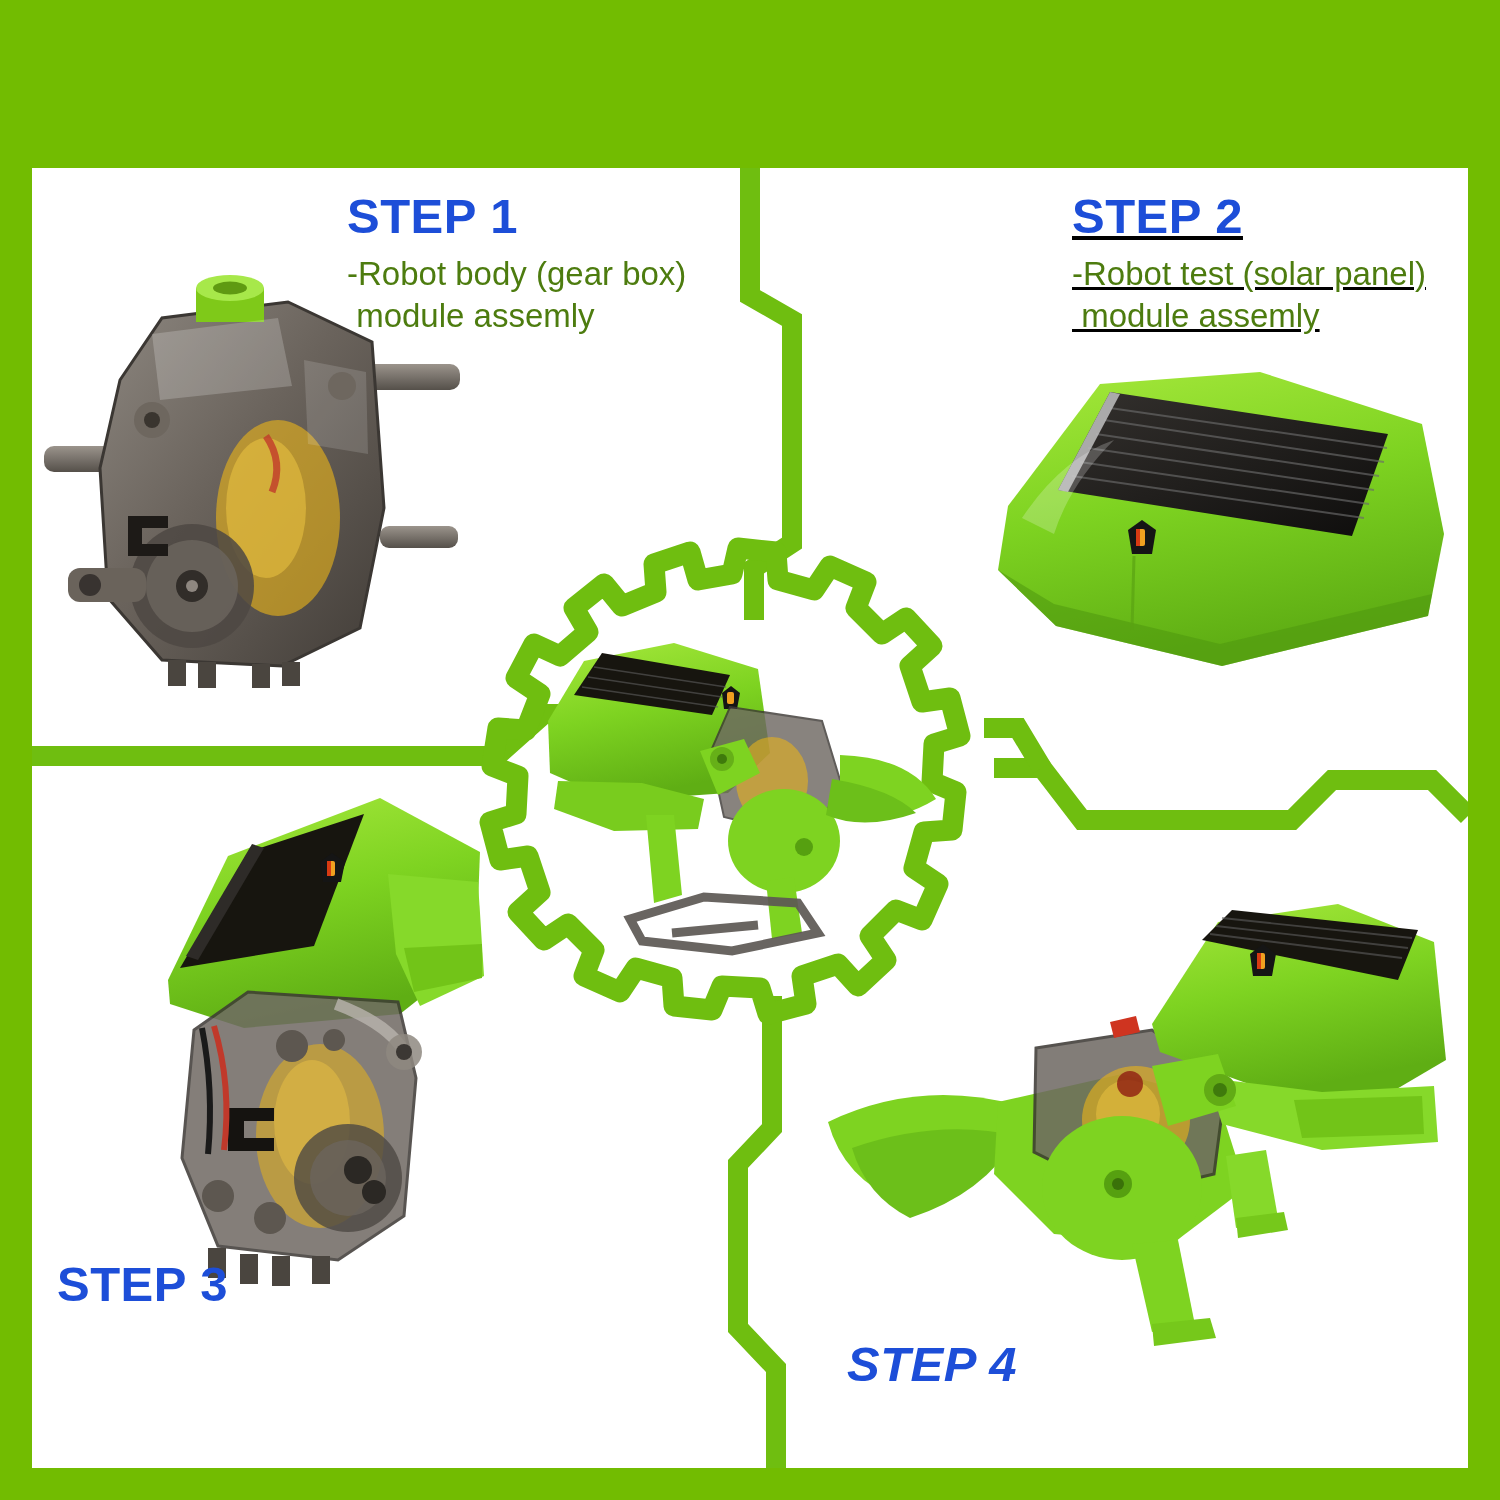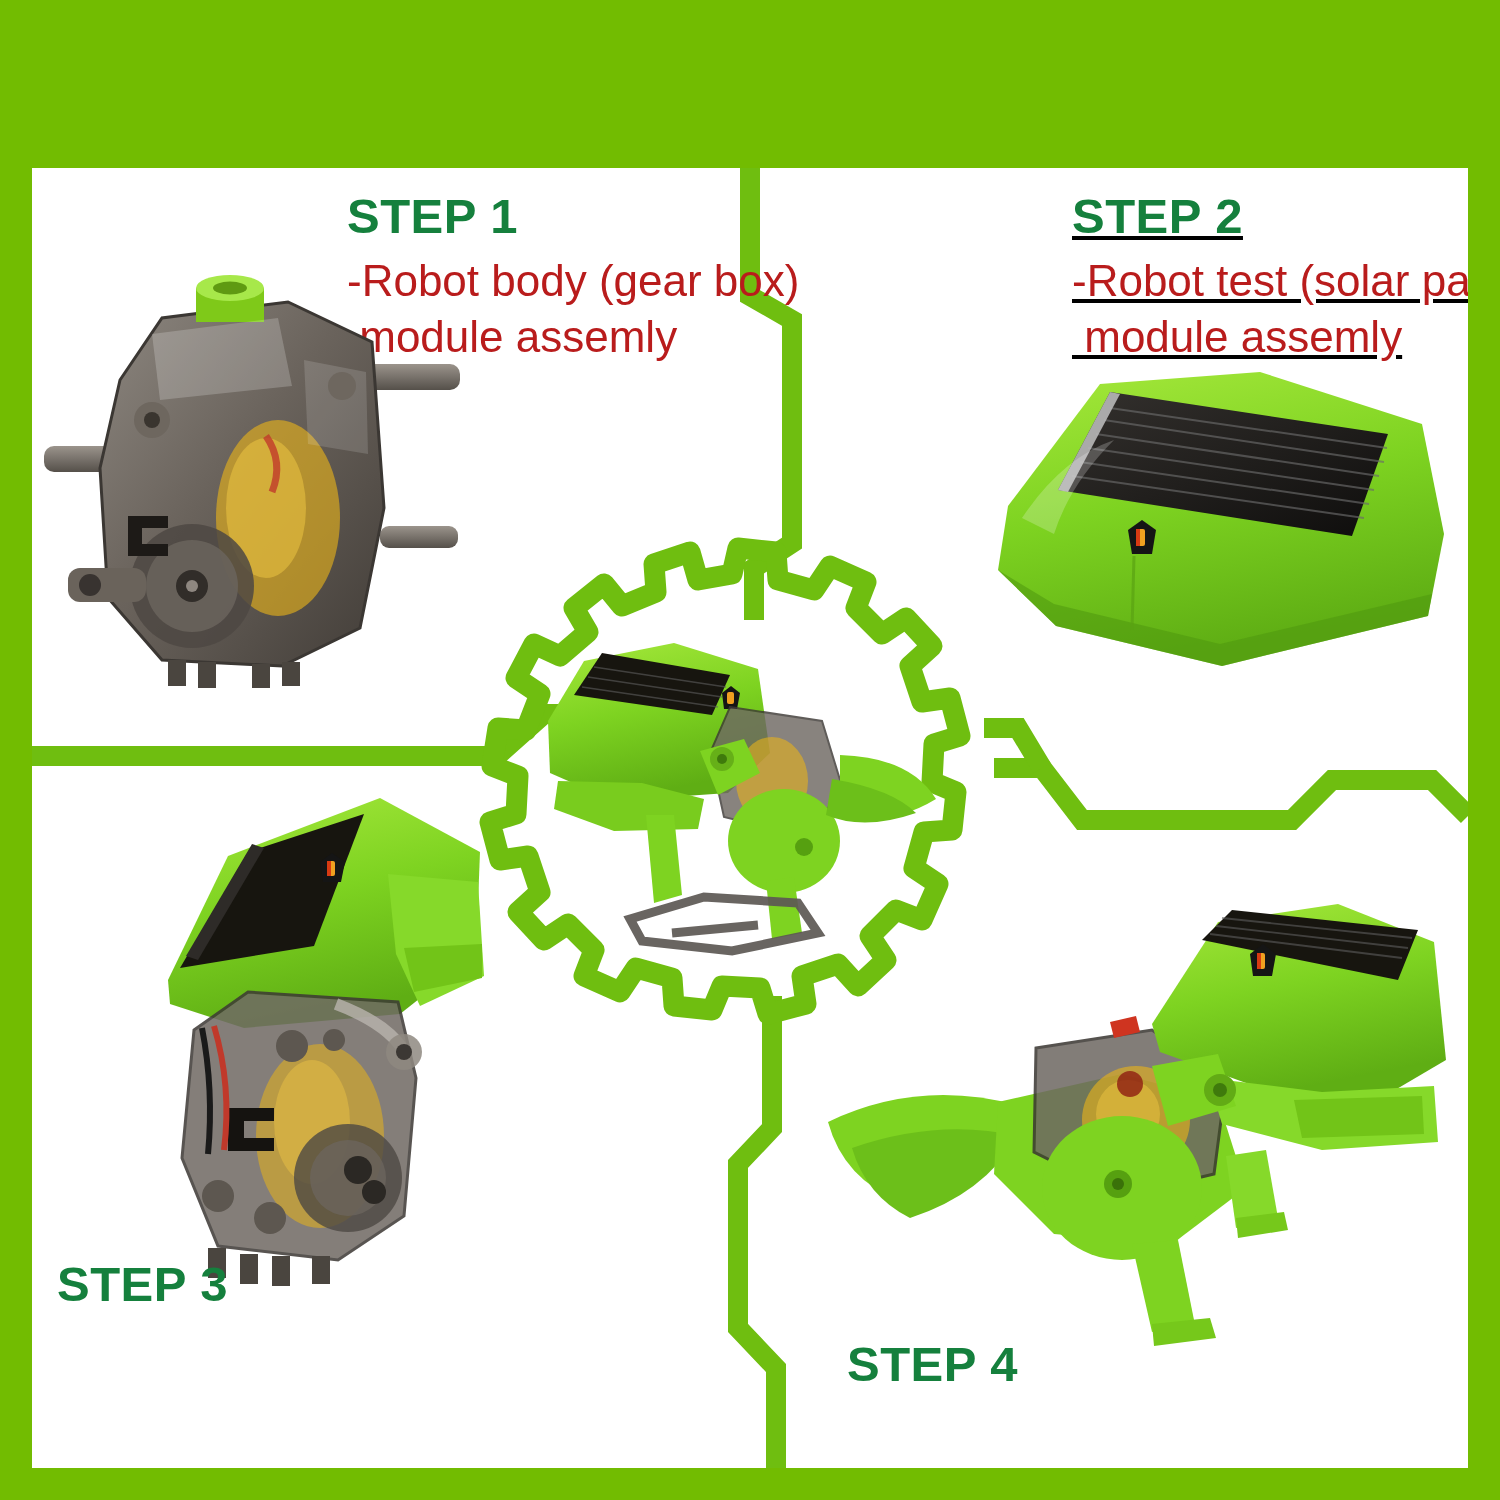--- a/index.html
+++ b/index.html
@@ -46,33 +46,33 @@
   
   #dividers {
     position: absolute; left: 0; top: 0;
     width: 1436px; height: 1300px;
     pointer-events: none;
   }
 
   
   .step-block { position: absolute; }
   .step-head {
-    font-size: 49px; font-weight: bold; color: #15803d;
+    font-size: 49px; font-weight: bold; color: #1d4ed8;
     letter-spacing: 0.5px; line-height: 1.0;
     white-space: nowrap;
   }
   .step-desc {
-    font-size: 44px; color: #b91c1c; line-height: 1.28;
+    font-size: 33px; color: #4d7c0f; line-height: 1.28;
     margin-top: 12px; white-space: pre;
   }
 
   #step1-block { left: 315px; top: 24px; }
   #step2-block { left: 1040px; top: 24px; text-decoration: underline; }
   #step3-block { left: 25px; top: 1092px; text-align: right; }
-  #step4-block { left: 815px; top: 1172px; }
+  #step4-block { left: 815px; top: 1172px; font-style: italic; }
 
   
   .art { position: absolute; }
   #art-gearbox { left: 10px;  top: 100px;  width: 430px; height: 430px; }
   #art-head    { left: 960px; top: 190px;  width: 470px; height: 330px; }
   #art-center  { left: 490px; top: 435px;  width: 460px; height: 360px; }
   #art-testing { left: 120px; top: 610px;  width: 400px; height: 520px; }
   #art-dino    { left: 790px; top: 720px;  width: 640px; height: 460px; }
 </style>
 </head>

